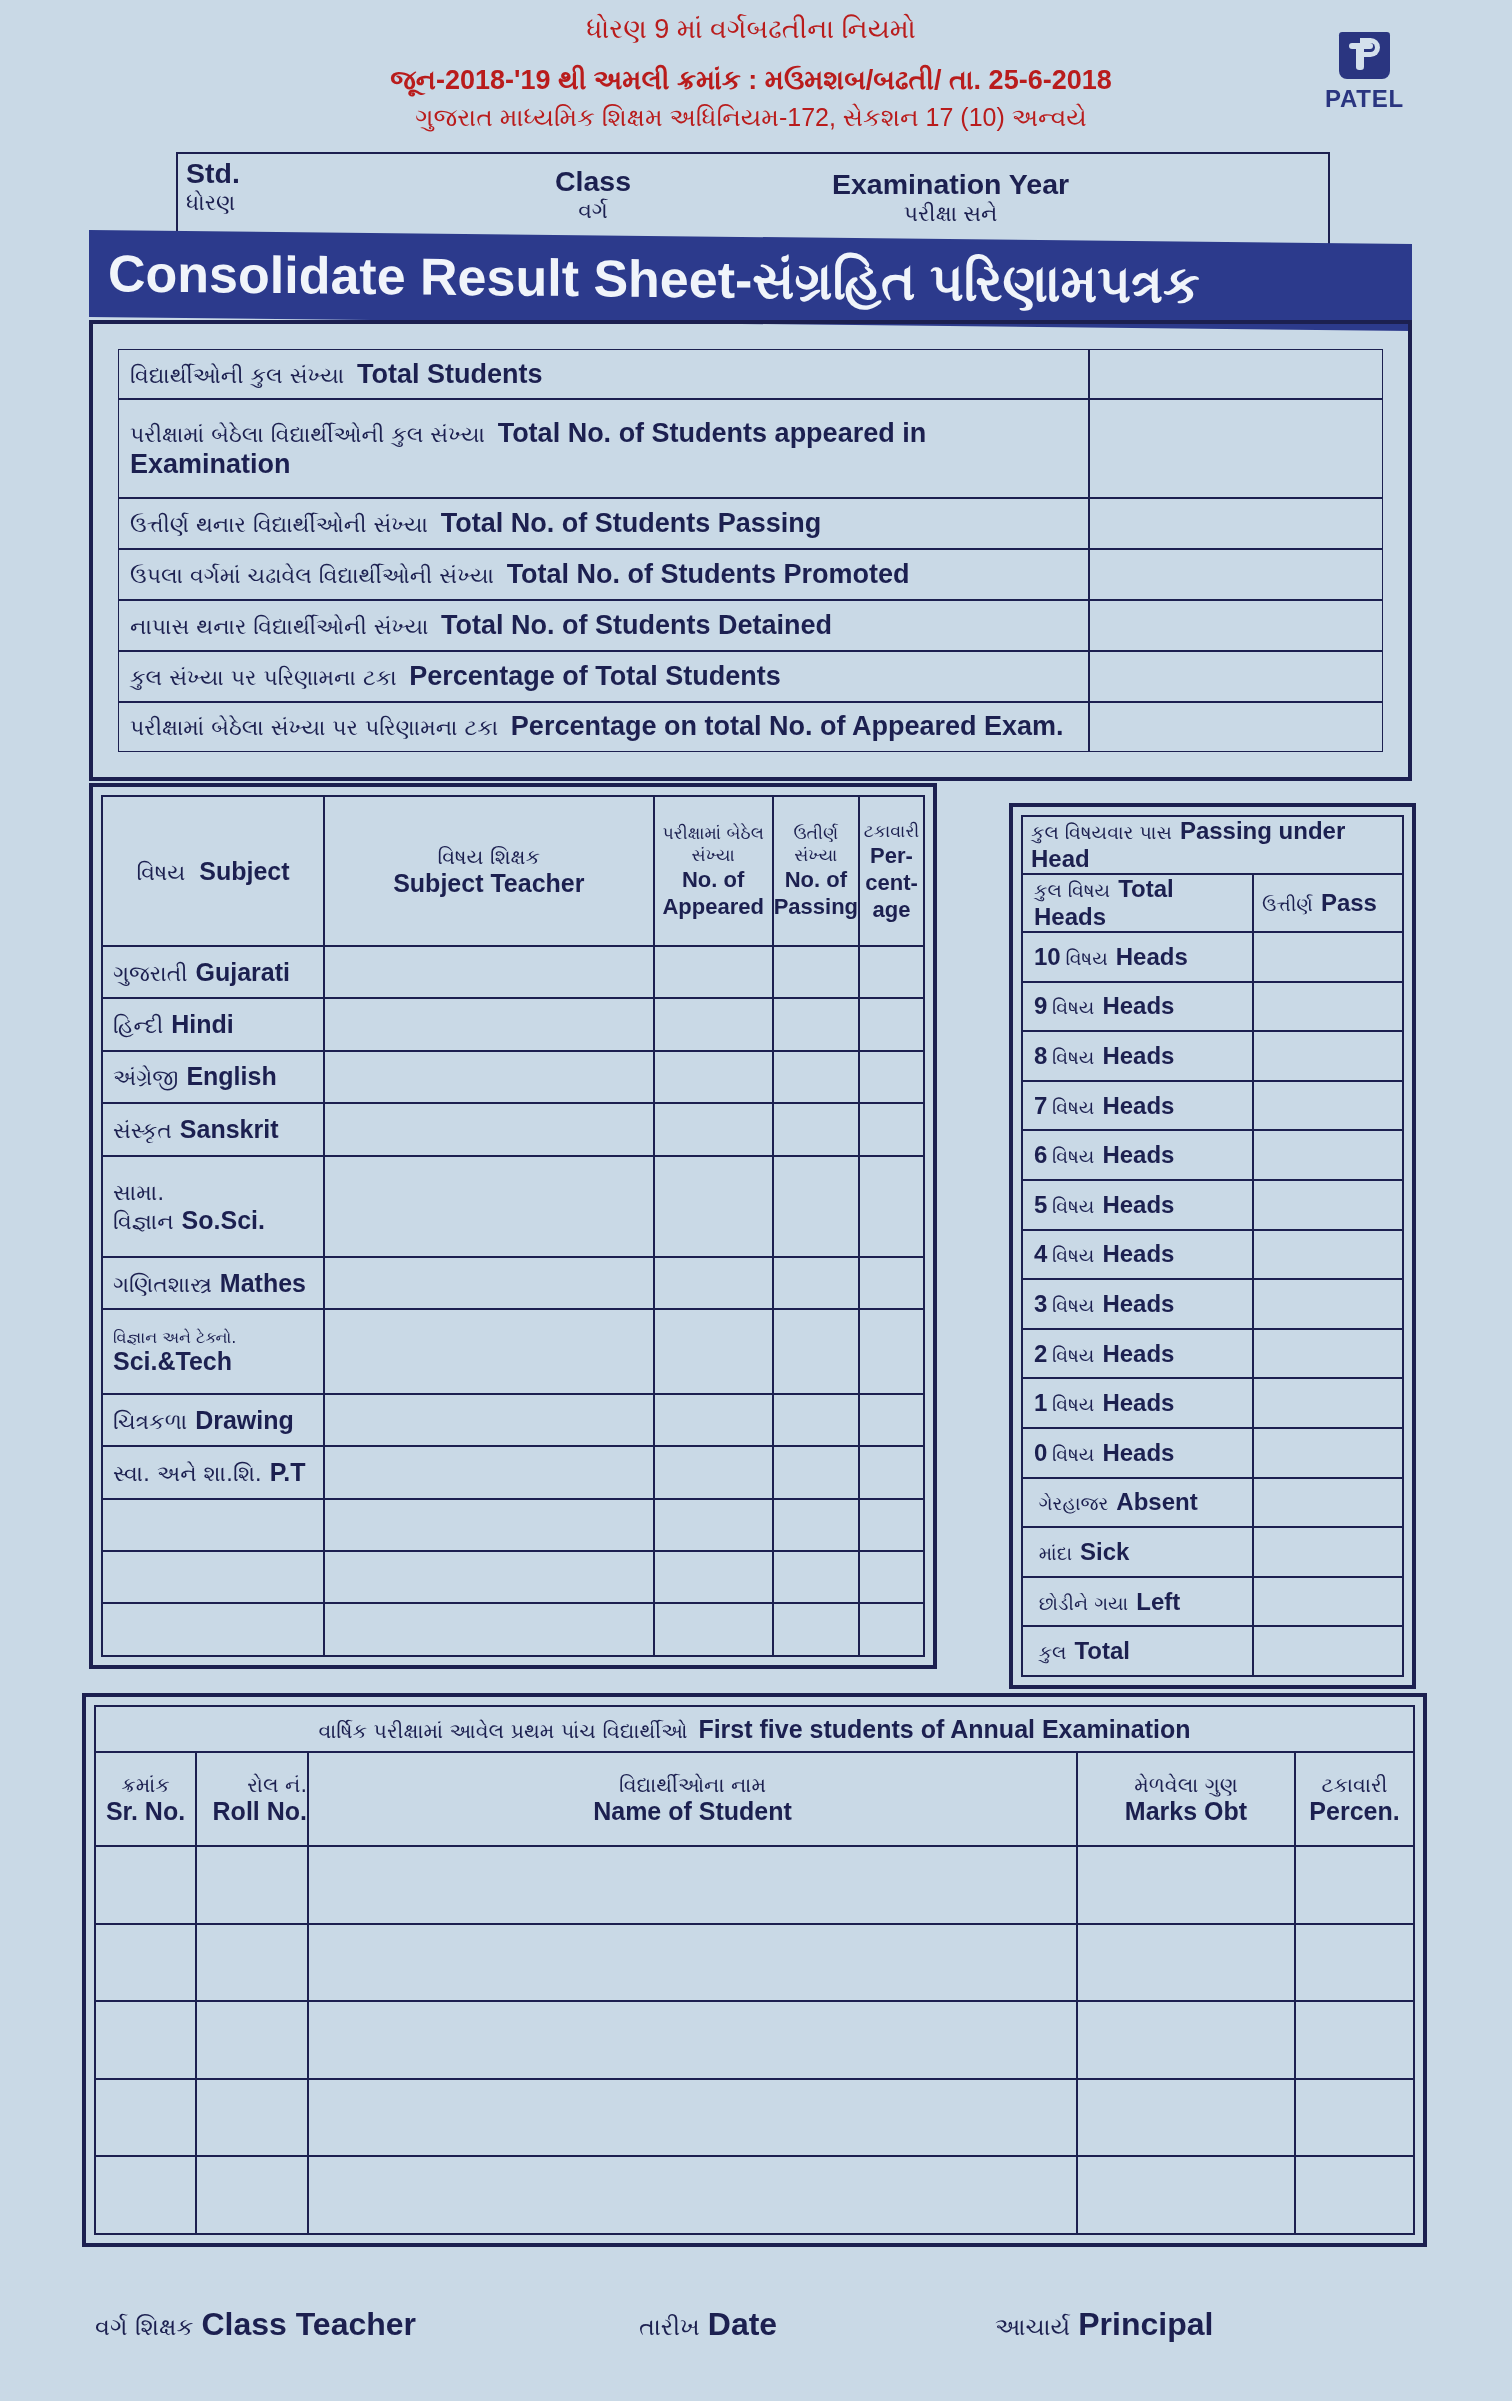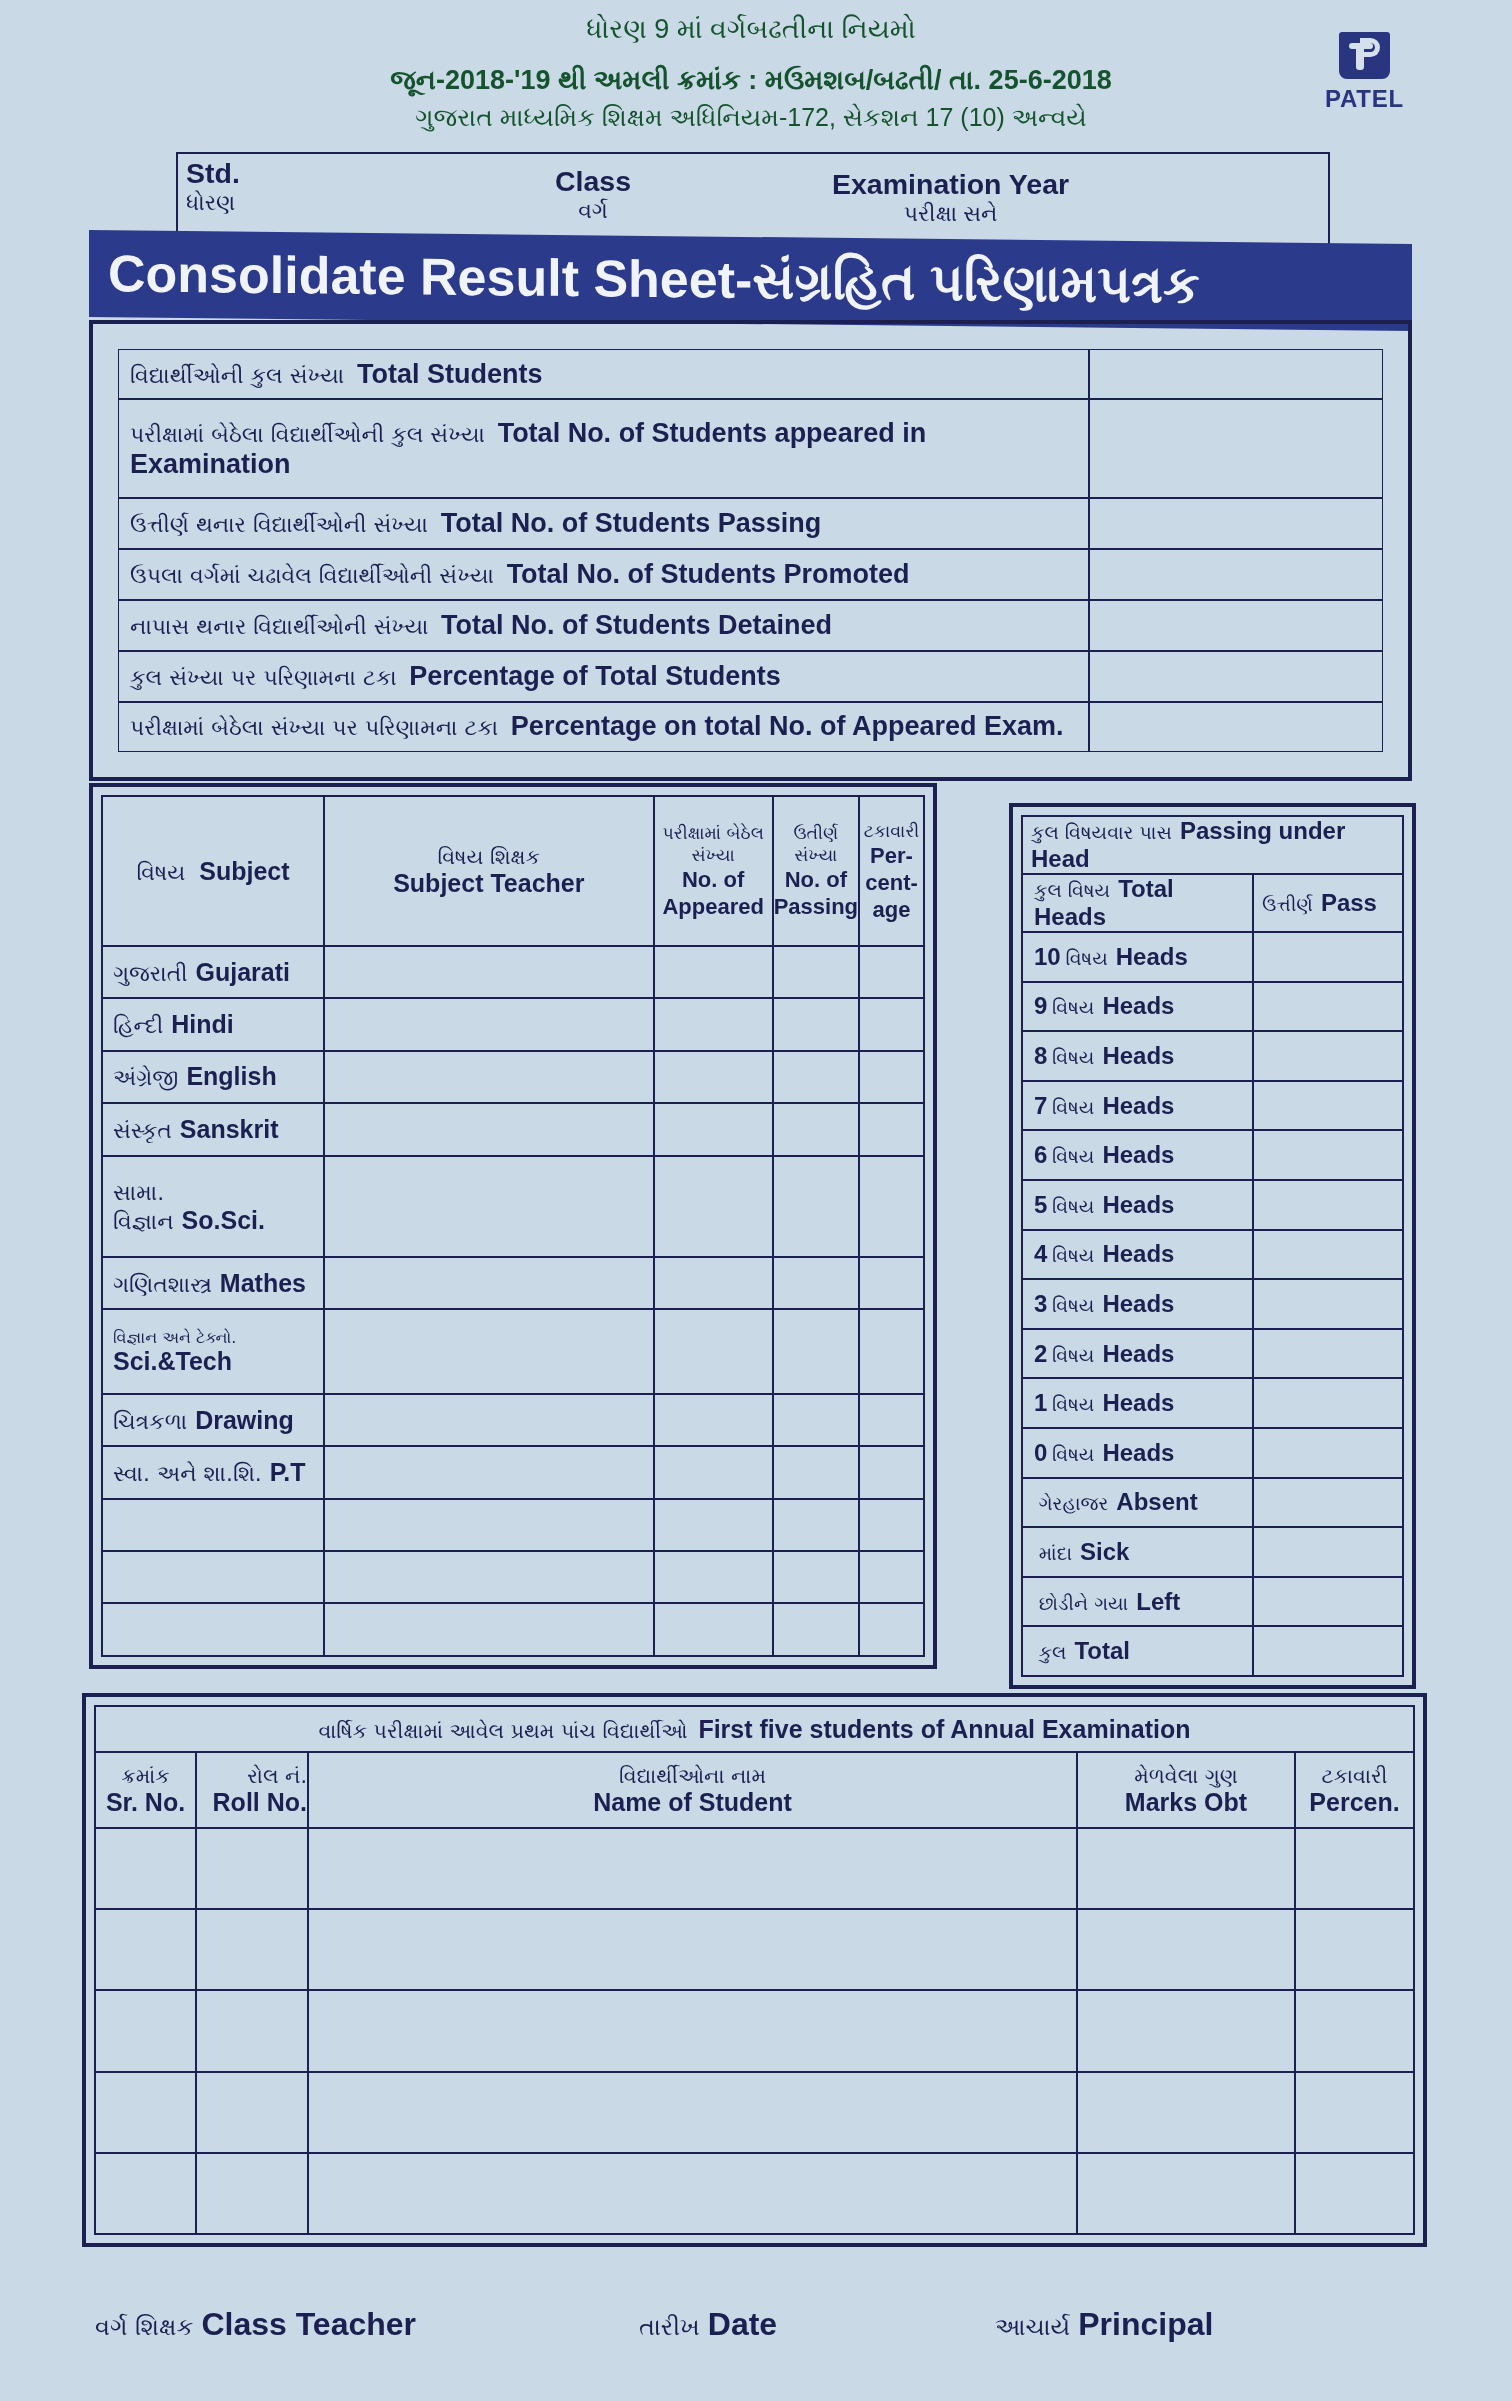--- a/index.html
+++ b/index.html
@@ -8,21 +8,21 @@
     background: #c9d9e6;
     color: #1c2050;
     font-family: "Liberation Sans", "DejaVu Sans", sans-serif;
     position: relative;
     overflow: hidden;
   }
   .b { font-weight: bold; }
   .guj { font-family: "DejaVu Sans", sans-serif; font-weight: normal; }
 
   
-  .hdr-line { position: absolute; left: 316px; width: 870px; text-align: center; font-size: 27px; color: #14532d; }
+  .hdr-line { position: absolute; left: 316px; width: 870px; text-align: center; font-size: 27px; color: #b91c1c; }
   .hdr-line.l1 { top: 14.2px; }
   .hdr-line.l2 { top: 65px; font-size: 27px; }
   .hdr-line.l3 { top: 103px; font-size: 25px; }
 
   .logo { position: absolute; left: 1321px; top: 32px; width: 87px; text-align: center; }
   .logo-box { width: 51px; height: 47px; margin: 0 auto; background: #2a3580; border-radius: 3.2px 3.2px 8px 8px; position: relative; }
   .logo-box .t { position: absolute; left: 9.5px; top: 11px; width: 24px; height: 6.3px; background: #d4e0ec; border-radius: 3.2px; }
   .logo-box .tv { position: absolute; left: 17.4px; top: 11px; width: 8px; height: 27px; background: #d4e0ec; border-radius: 3.2px; }
   .logo-box .p { position: absolute; left: 20.6px; top: 6.3px; width: 20.6px; height: 19px; border: 5.5px solid #d4e0ec; border-left: none; border-radius: 0 9.5px 9.5px 0; }
   .logo-text { font-size: 24px; font-weight: bold; color: #2a3580; margin-top: 6.3px; letter-spacing: 0.8px; }
@@ -347,21 +347,21 @@
 </div>
 
 <div class="five">
   <table>
     <thead>
       <tr>
         <th colspan="5" class="title">
           <span class="gu guj">વાર્ષિક પરીક્ષામાં આવેલ પ્રથમ પાંચ વિદ્યાર્થીઓ</span><span>First five students of Annual Examination</span>
         </th>
       </tr>
-      <tr style="height:76px;">
+      <tr style="height:94px;">
         <th style="width:101px;"><span class="gu guj">ક્રમાંક</span><span>Sr. No.</span></th>
         <th style="width:112px;text-align:right;"><span class="gu guj">રોલ નં.</span><span>Roll No.</span></th>
         <th><span class="gu guj">વિદ્યાર્થીઓના નામ</span><span>Name of Student</span></th>
         <th style="width:218px;"><span class="gu guj">મેળવેલા ગુણ</span><span>Marks Obt</span></th>
         <th style="width:119px;"><span class="gu guj">ટકાવારી</span><span>Percen.</span></th>
       </tr>
     </thead>
     <tbody id="five-body">
         <tr>
           <td></td>

